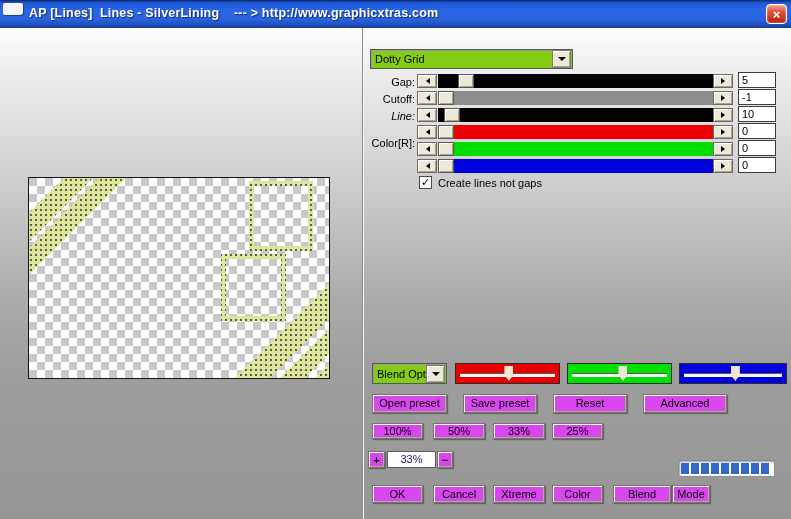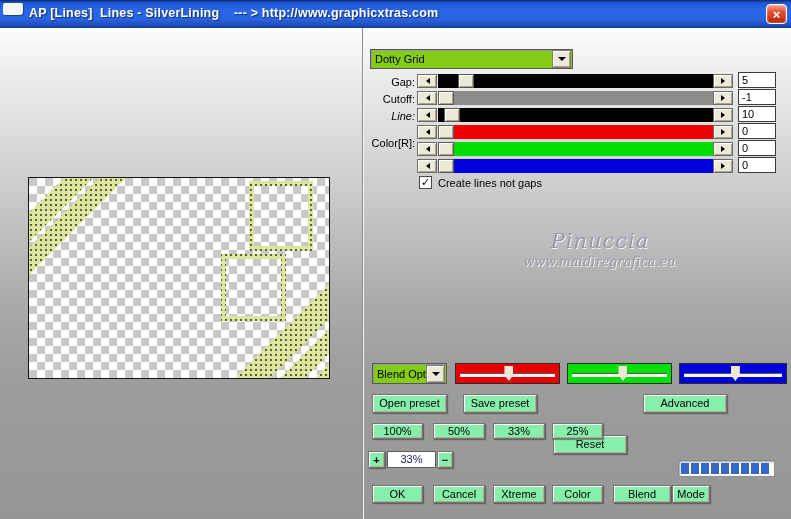--- a/index.html
+++ b/index.html
@@ -60,21 +60,21 @@
   .watermark{position:absolute;left:490px;top:229px;width:220px;text-align:center;
     font-family:"DejaVu Serif",serif;font-style:italic;color:#9a96ab;text-shadow:1px 1px 0 rgba(255,255,255,.8);}
   .wm1{font-size:21px;letter-spacing:1px;}
   .wm2{font-size:12px;margin-top:2px;letter-spacing:.5px;}
   
   .cslider{position:absolute;top:363px;height:21px;border:1px solid #2a2a2a;box-sizing:border-box;}
   .groove{position:absolute;left:4px;right:4px;top:9px;height:3px;background:#f6f6f6;border-top:1px solid #5a5a5a;}
   .cthumb{position:absolute;top:2px;width:9px;height:15px;background:#ece7d8;
     clip-path:polygon(0 0,100% 0,100% 60%,50% 100%,0 60%);filter:drop-shadow(0 0 1px #333);}
   
-  .btn{position:absolute;height:18px;background:#86efac;border:1px solid #77746a;box-sizing:border-box;
+  .btn{position:absolute;height:18px;background:#d946ef;border:1px solid #77746a;box-sizing:border-box;
     box-shadow:inset 1px 1px 0 #fff,inset -1px -1px 0 #b0ac9c,1px 1px 1px rgba(0,0,0,.35);
     font-family:"Liberation Sans",sans-serif;font-size:11px;color:#000;padding:0;cursor:pointer;line-height:15px;}
   
   .zfield{position:absolute;left:387px;top:451px;width:49px;height:17px;background:#fff;border:1px solid #5c5c5c;
     box-sizing:border-box;color:#1a1a6e;text-align:center;line-height:15px;}
   
   .progress{position:absolute;left:678px;top:460px;width:97px;height:17px;background:#fff;border:1px solid #8e8e8e;
     box-sizing:border-box;box-shadow:inset 1px 1px 2px #999;display:flex;align-items:center;padding-left:2px;}
   .pseg{width:8px;height:11px;margin-right:2px;flex:none;}
 </style>
@@ -198,24 +198,20 @@
   <div class="sbtn" style="left:713px;top:159px;">
       <i class="tri-r"></i>
     </div>
   <div class="vbox" style="top:157px;">0</div>
 
   <div class="checkbox">
     <span class="check">✓</span>
   </div>
   <div class="cb-label">Create lines not gaps</div>
 
-  <div class="watermark">
-    <div class="wm1">Pinuccia</div>
-    <div class="wm2">www.maidiregrafica.eu</div>
-  </div>
 
   <div class="combo" style="left:372px;top:363px;width:75px;height:21px;">
     <span class="combo-text">Blend Opti</span>
     <span class="combo-btn">
         <i class="tri-d"></i>
       </span>
   </div>
 
   <div class="cslider" style="left: 455px; width: 105px; background: rgb(230, 0, 0);">
     <div class="groove"></div>
@@ -225,21 +221,21 @@
     <div class="groove"></div>
     <div class="cthumb" style="left: 49%;"></div>
   </div>
   <div class="cslider" style="left: 679px; width: 108px; background: rgb(0, 0, 221);">
     <div class="groove"></div>
     <div class="cthumb" style="left: 48%;"></div>
   </div>
 
   <button class="btn" style="left:372px;top:394px;width:75px;height:19px;">Open preset</button>
   <button class="btn" style="left:463px;top:394px;width:74px;height:19px;">Save preset</button>
-  <button class="btn" style="left:553px;top:394px;width:74px;height:19px;margin-top:41px;">Reset</button>
+  <button class="btn" style="left:553px;top:394px;width:74px;height:19px;">Reset</button>
   <button class="btn" style="left:643px;top:394px;width:84px;height:19px;">Advanced</button>
 
   <button class="btn" style="left:372px;top:423px;width:51px;height:16px;line-height:13px;">100%</button>
   <button class="btn" style="left:433px;top:423px;width:52px;height:16px;line-height:13px;">50%</button>
   <button class="btn" style="left:493px;top:423px;width:52px;height:16px;line-height:13px;">33%</button>
   <button class="btn" style="left:552px;top:423px;width:51px;height:16px;line-height:13px;">25%</button>
 
   <button class="btn" style="left:368px;top:451px;width:17px;height:17px;line-height:14px;font-weight:bold;">+</button>
   <div class="zfield">33%</div>
   <button class="btn" style="left:437px;top:451px;width:16px;height:17px;line-height:14px;font-weight:bold;">−</button>

